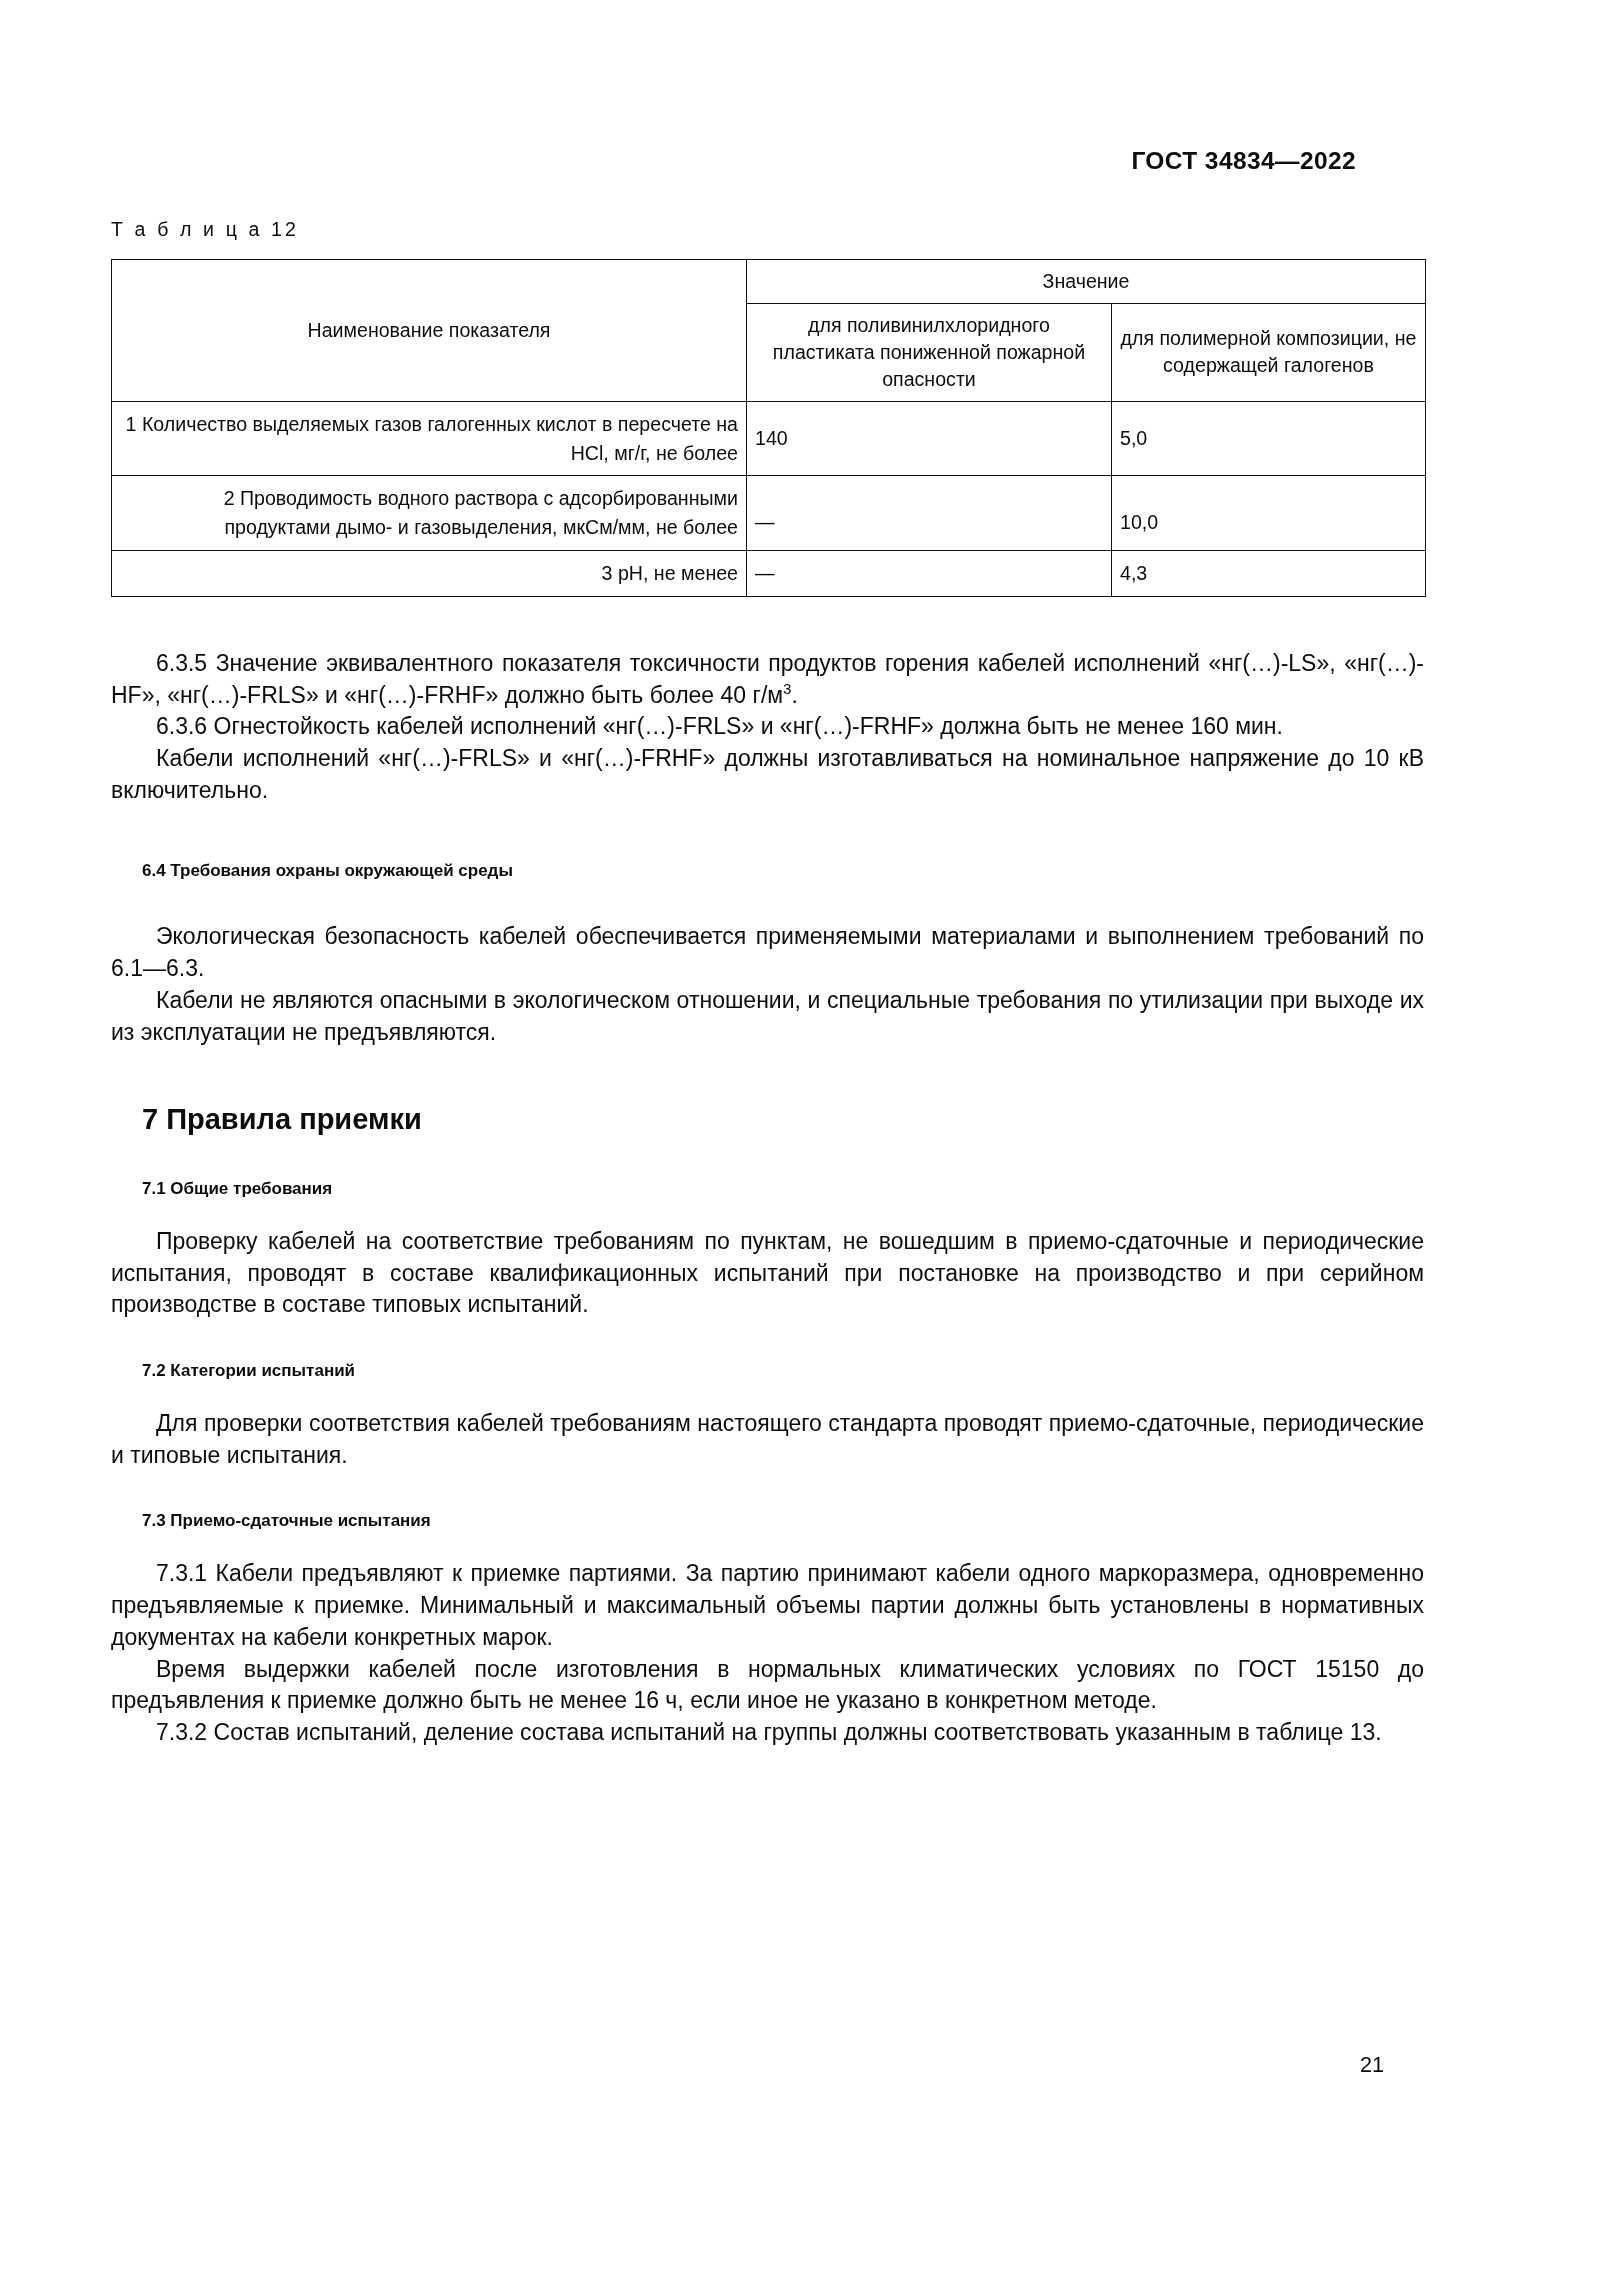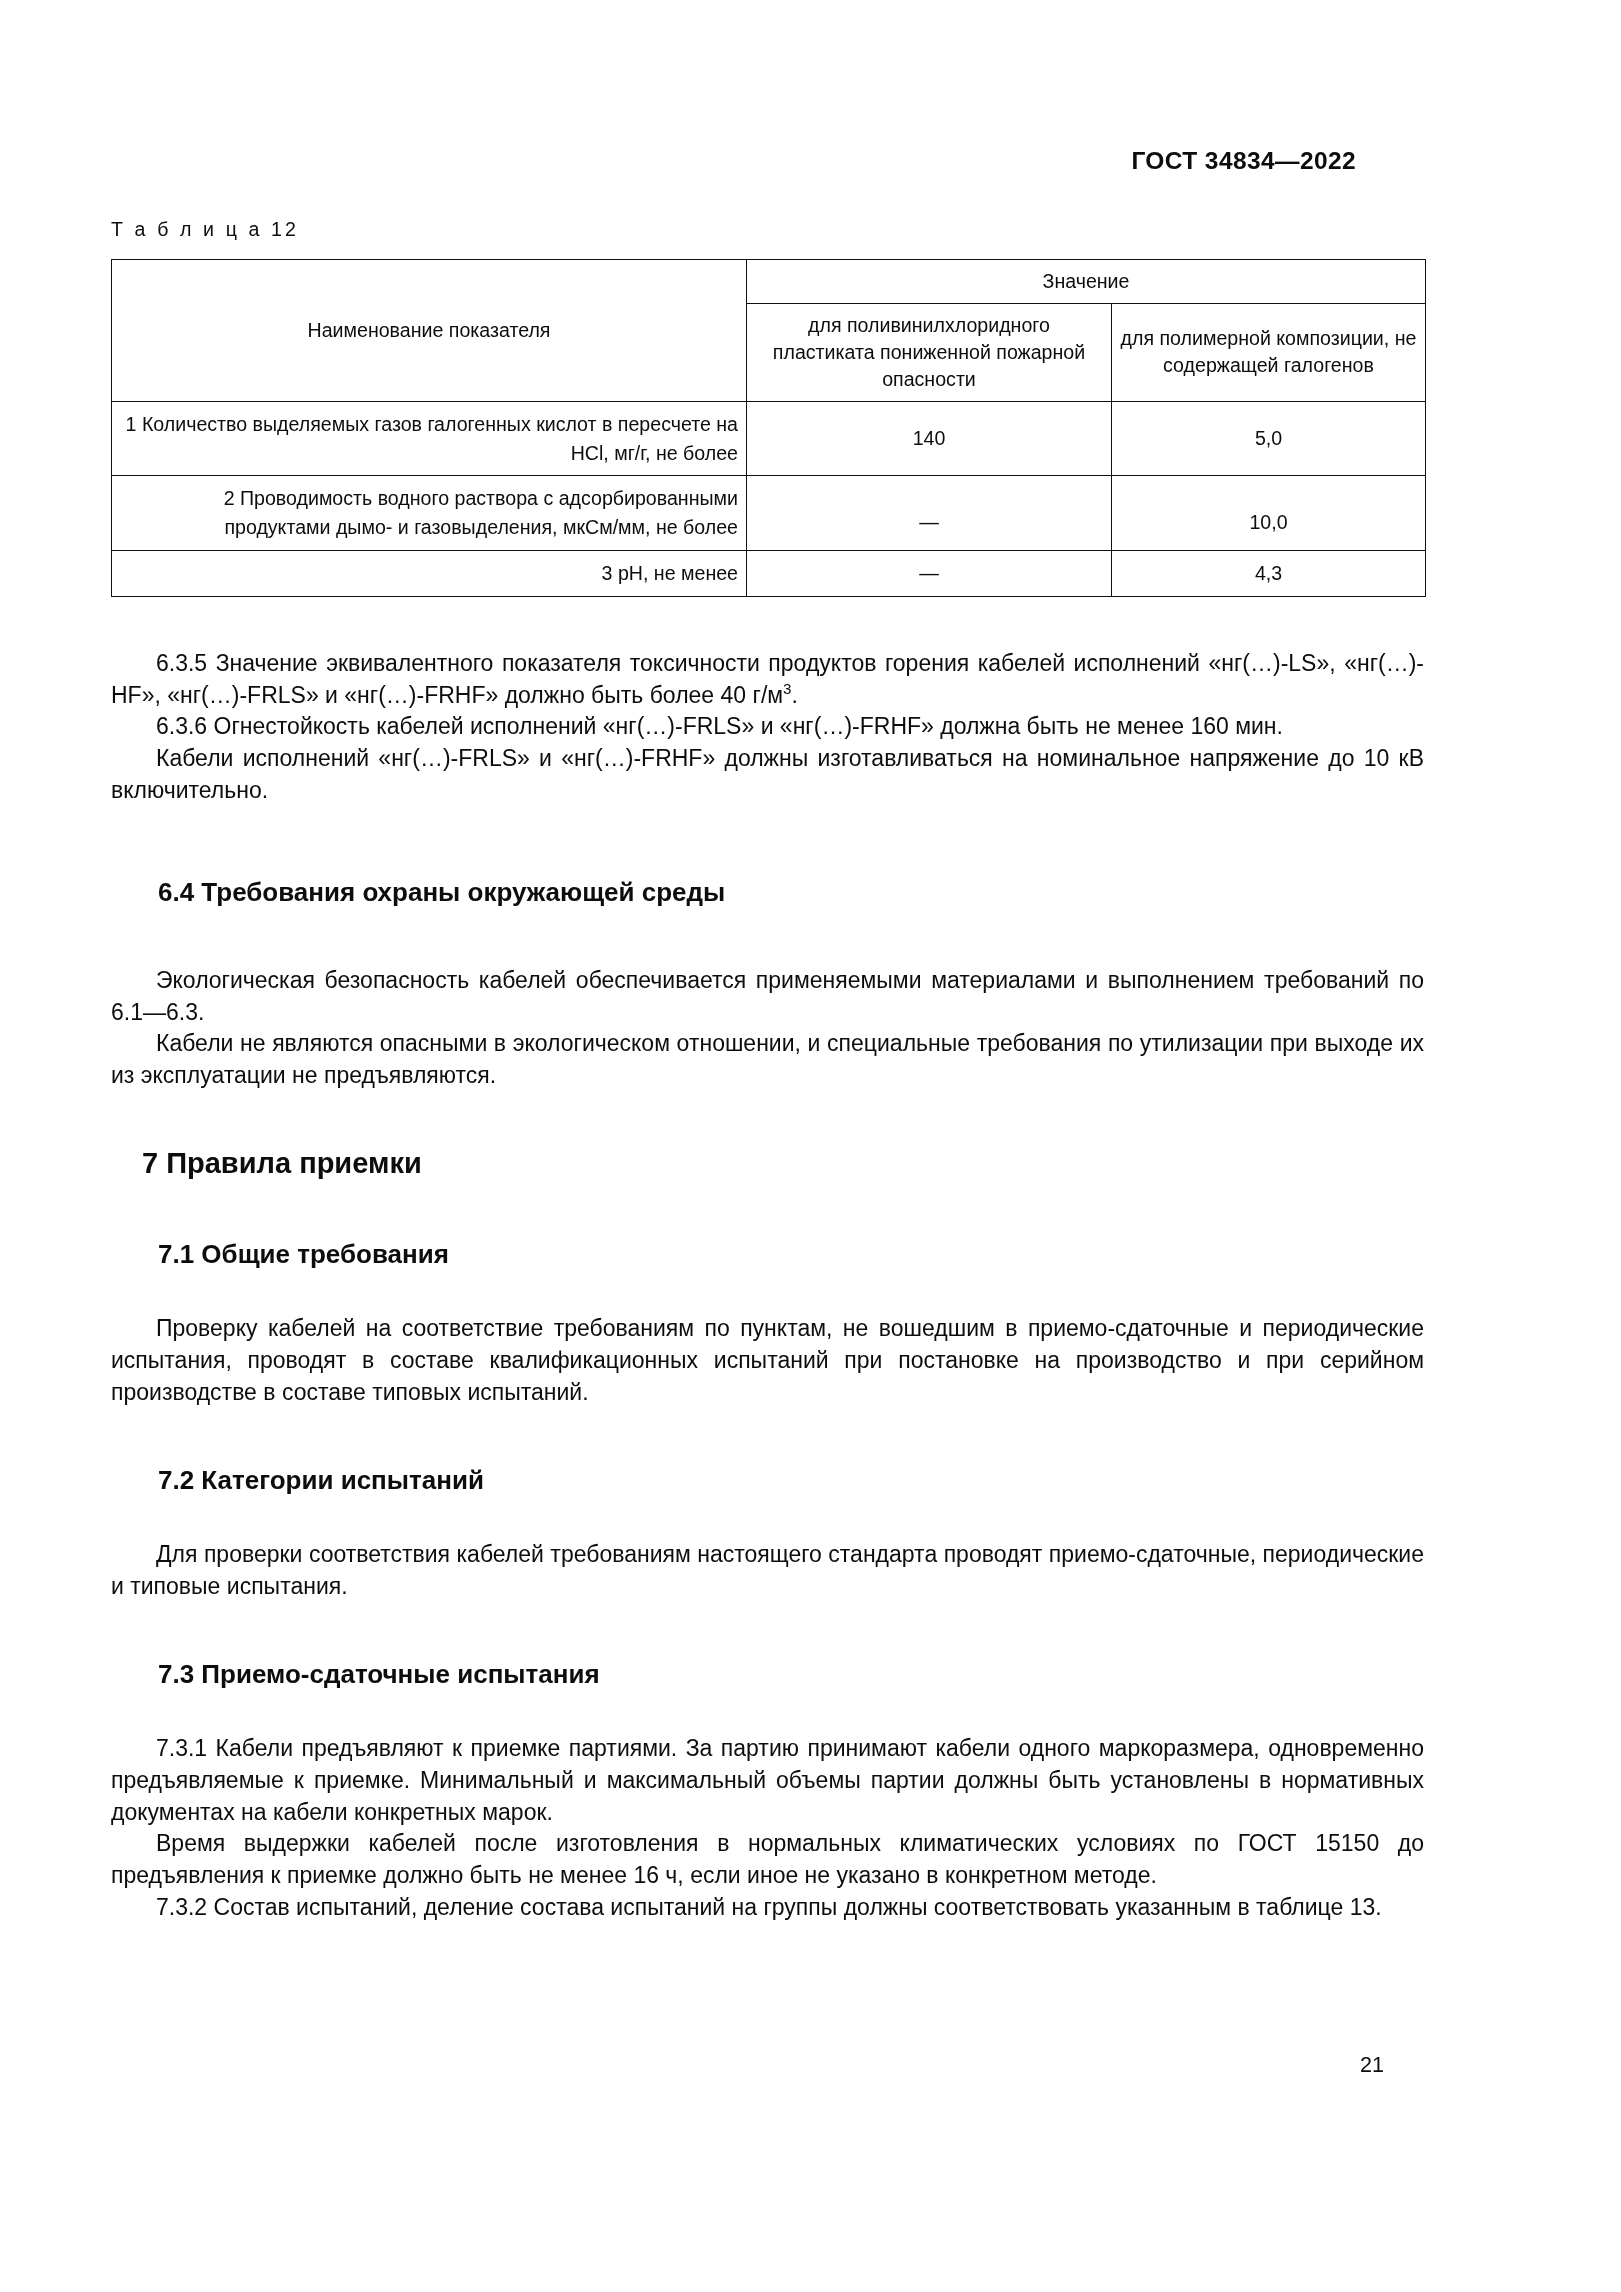--- a/index.html
+++ b/index.html
@@ -70,21 +70,20 @@
     text-align: center;
     padding: 9.8px 13.7px;
     line-height: 1.38;
   }
   td.row-label {
     text-align: right;
     padding: 11.8px 5.9px 11.8px 12.7px;
     line-height: 1.47;
   }
   td.row-val {
-    text-align: center;
     padding: 11.8px 7.8px;
   }
   td.row-val.bottom-align {
     vertical-align: bottom;
     padding-bottom: 15.7px;
   }
 
   
   .body-text {
     font-size: 23px;
@@ -92,23 +91,23 @@
     text-align: justify;
     margin: 0;
     hyphens: none;
   }
   .p-indent { text-indent: 45px; }
   .para-after-table { margin-top: 25.5px; }
 
   sup { font-size: 0.66em; vertical-align: super; line-height: 0; }
 
   h3.section-head {
-    font-size: 26px;
+    font-size: 17px;
     font-weight: bold;
-    margin: 16px;
+    margin: 0;
     line-height: 1.3;
   }
   h2.chapter-head {
     font-size: 29px;
     font-weight: bold;
     margin: 0;
     line-height: 1.3;
   }
   .gap-lg  { height: 53px; }
   .gap-md  { height: 39px; }

